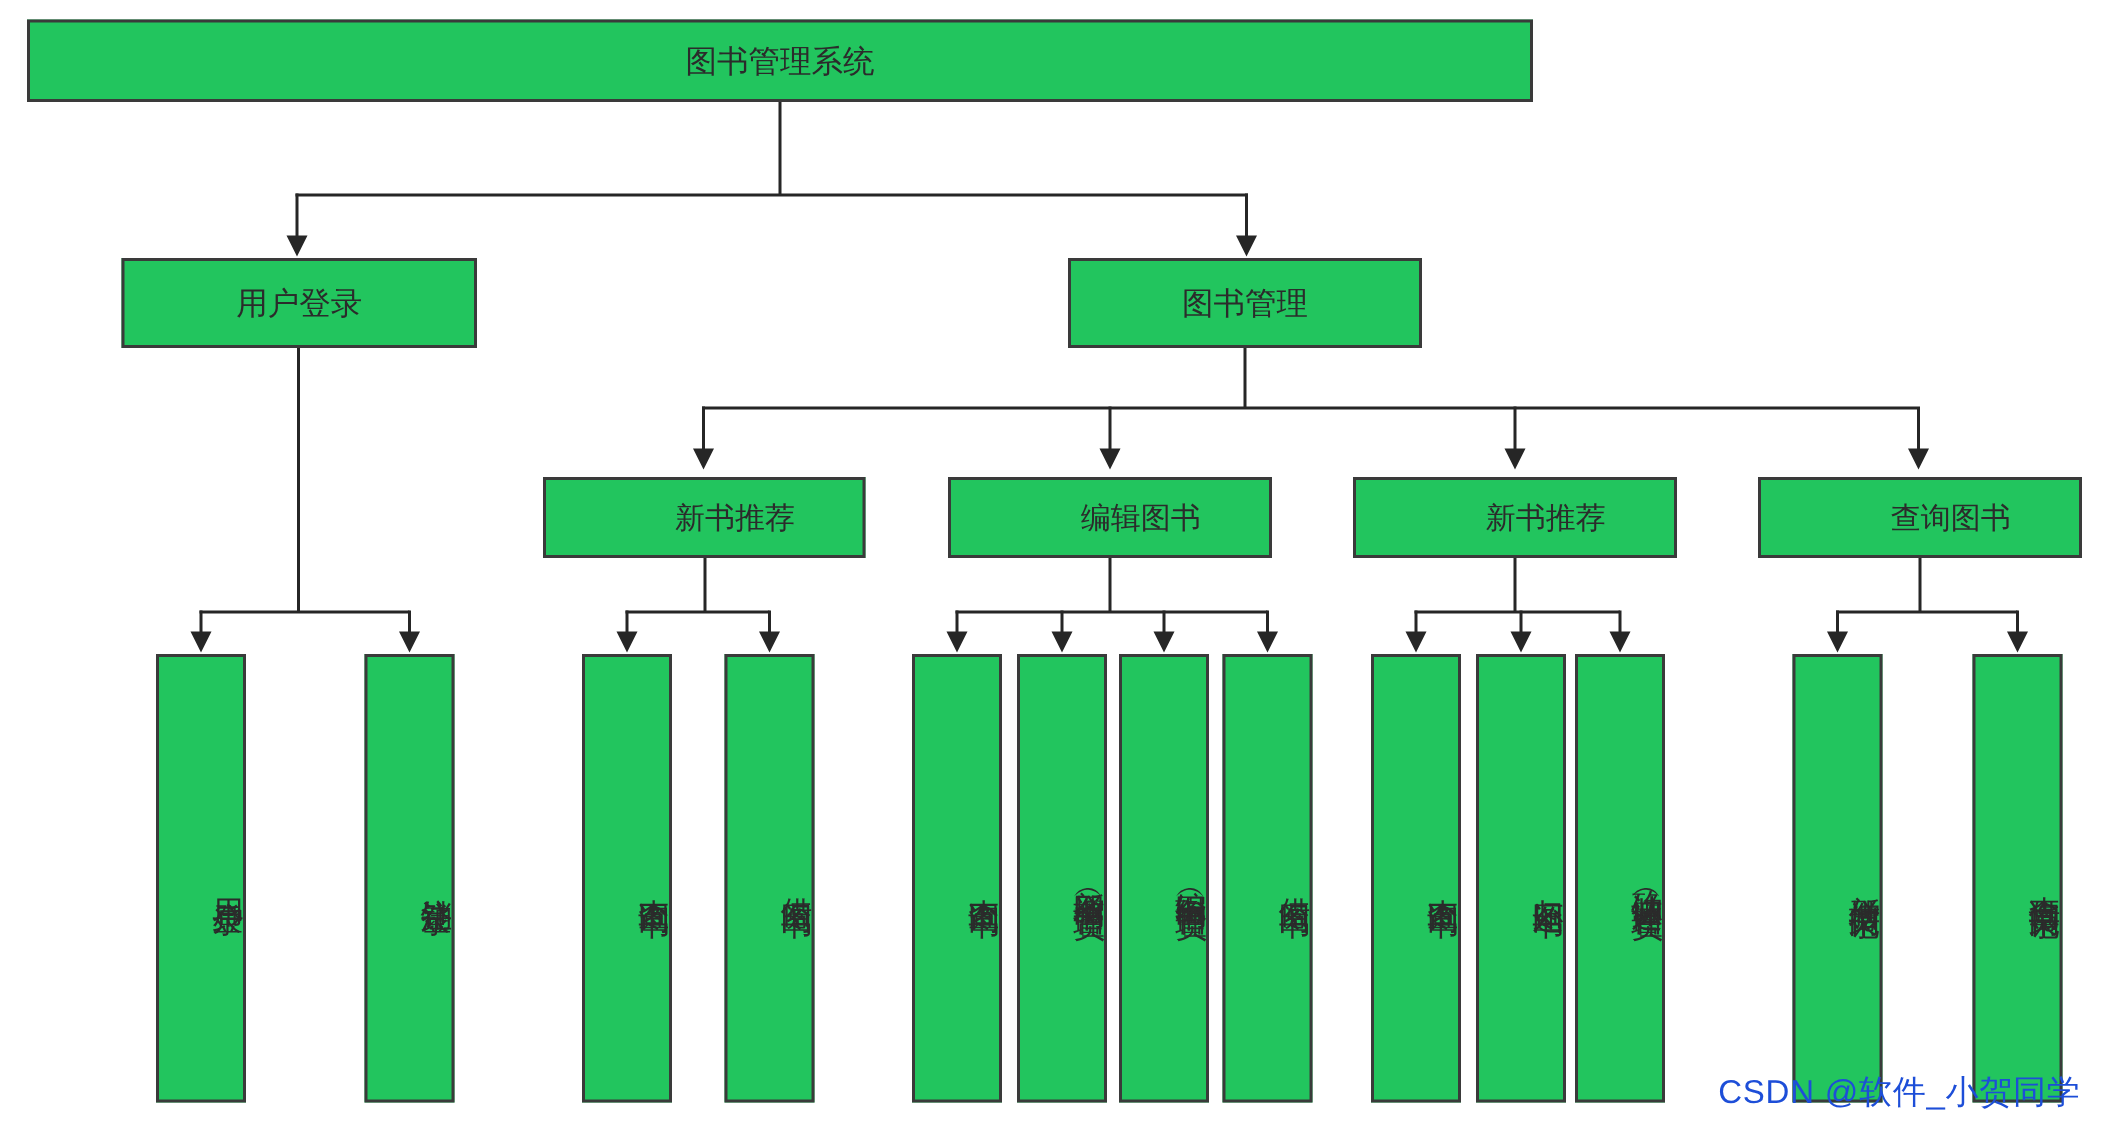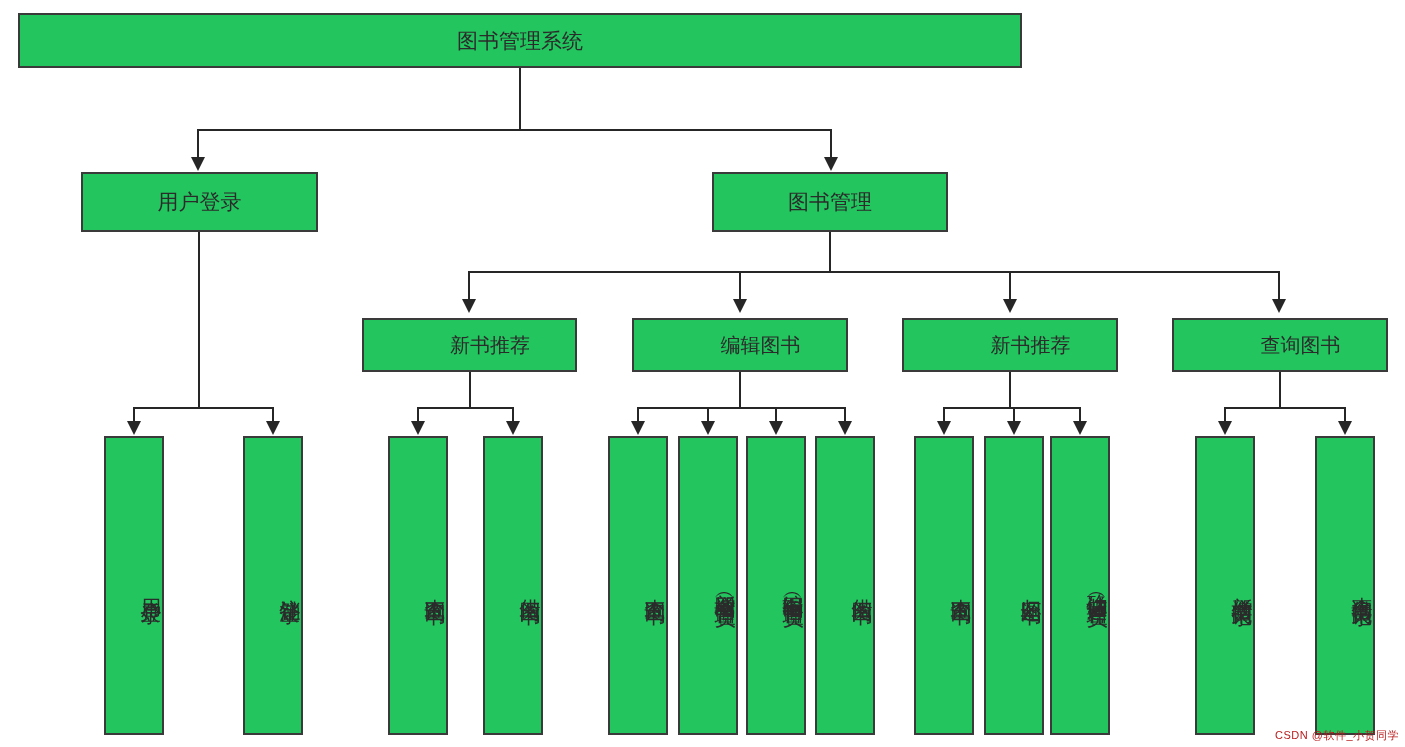--- a/index.html
+++ b/index.html
@@ -60,24 +60,24 @@
   .arrow {
     position: absolute;
     width: 0;
     height: 0;
     border-left: 7px solid transparent;
     border-right: 7px solid transparent;
     border-top: 14px solid #262626;
   }
   .watermark {
     position: absolute;
-    right: 6px;
+    right: 18px;
     bottom: 4px;
-    font-size: 11px;
-    color: #b91c1c;
+    font-size: 22px;
+    color: #1d4ed8;
     white-space: nowrap;
     letter-spacing: 0.5px;
   }
 </style>
 </head>
 <body>
 
 <div id="canvas">
 
   <div class="node root" style="left:18px; top:13px; width:1004px; height:55px;">

